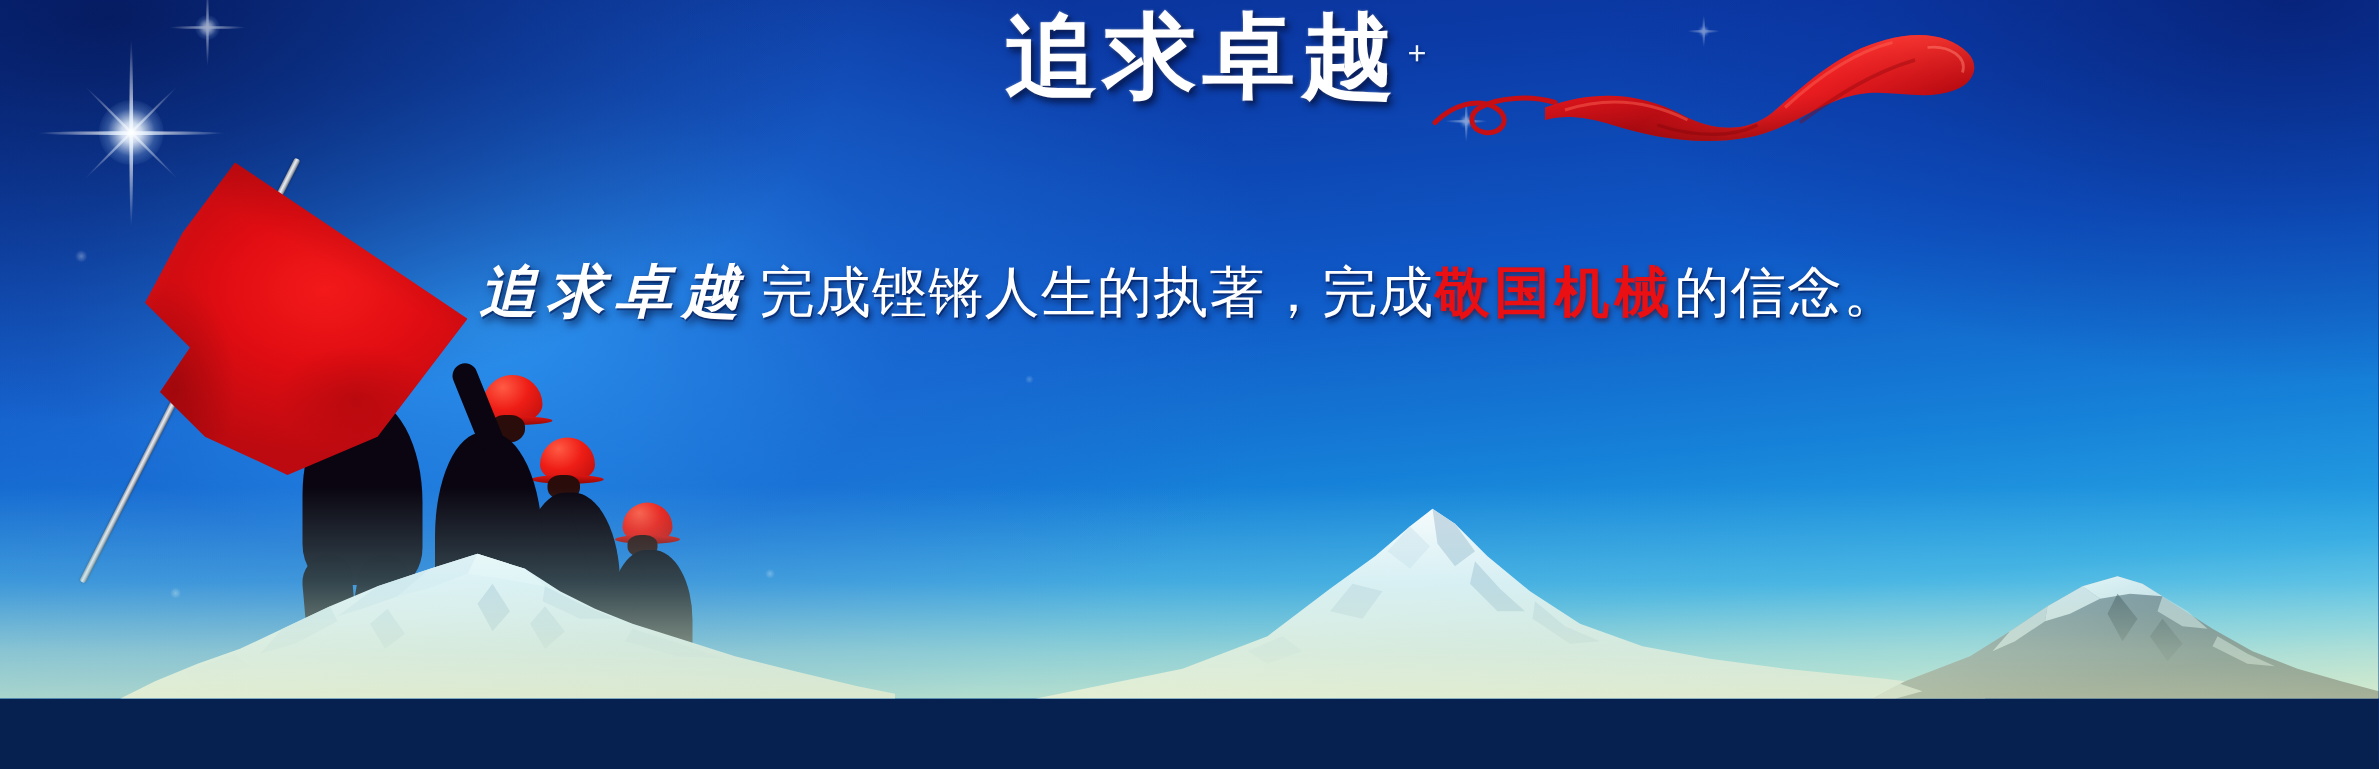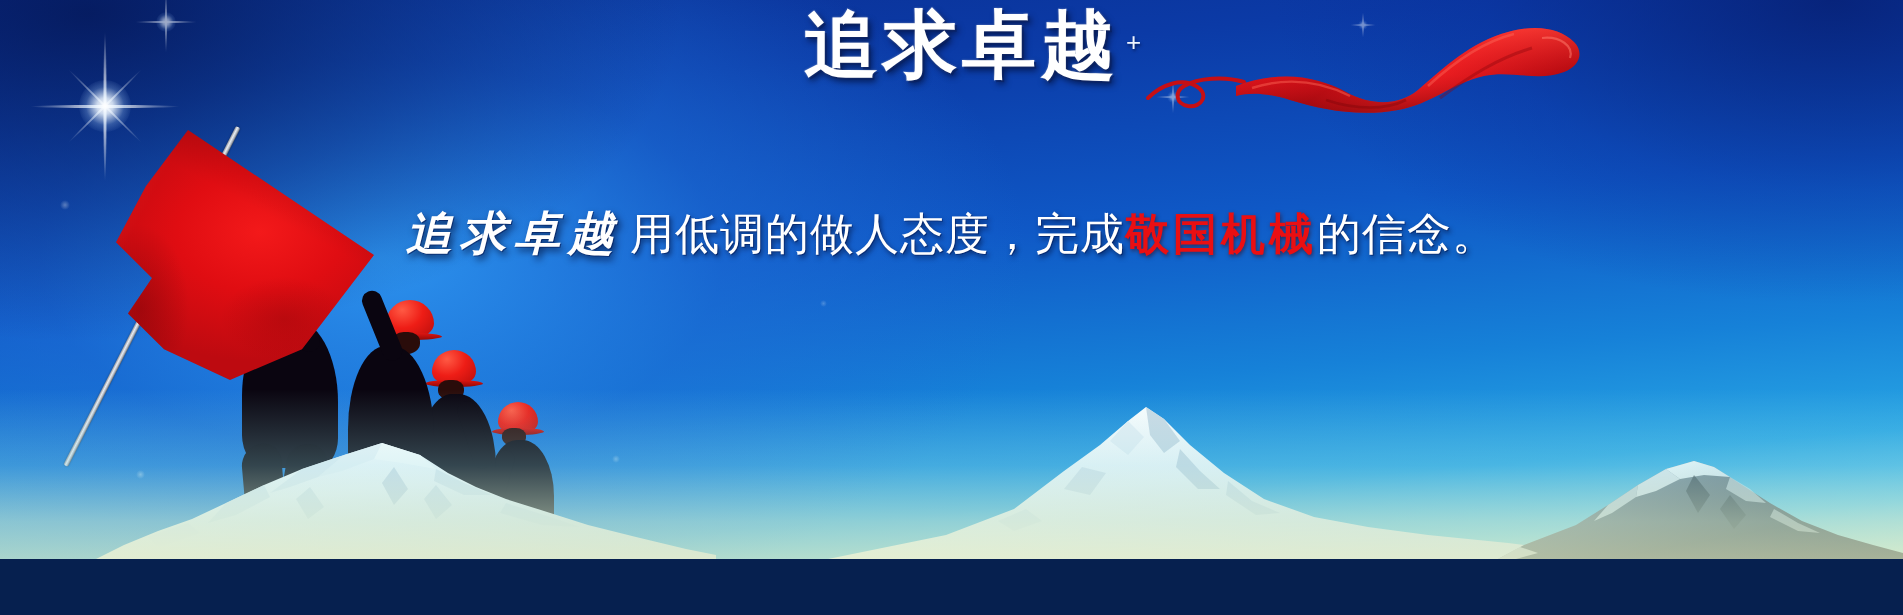--- a/index.html
+++ b/index.html
@@ -211,21 +211,21 @@
       <path d="M112,74 C150,62 182,68 210,82" fill="none" stroke="#ff6a58" stroke-width="2.4" opacity=".45"></path>
       <path d="M288,72 C314,48 342,28 374,20" fill="none" stroke="#ff7060" stroke-width="2.6" opacity=".40"></path>
       <path d="M300,84 C330,62 358,44 392,34" fill="none" stroke="#8c060c" stroke-width="3" opacity=".40"></path>
       <path d="M402,24 C420,22 434,32 430,44" fill="none" stroke="#ff8070" stroke-width="2.2" opacity=".5"></path>
       <path d="M186,86 C216,96 246,96 266,86" fill="none" stroke="#7e0409" stroke-width="2.6" opacity=".42"></path>
     </svg>
   </div>
 
   <div class="slogan">
     <div class="slogan-line">
-      <span class="brand">追求卓越</span><span>用低调的做人态度，完成</span><span class="accent">敬国机械</span><span>的信念。</span>
+      <span class="brand">追求卓越</span><span>完成铿锵人生的执著，完成</span><span class="accent">敬国机械</span><span>的信念。</span>
     </div>
   </div>
 
   <div class="peak" style="left:828px;width:760px;height:210px;">
     <svg width="760" height="210" viewBox="0 0 760 210" xmlns="http://www.w3.org/2000/svg">
       <defs>
         <linearGradient id="snowC" x1="0.2" y1="0" x2="0.8" y2="1">
           <stop offset="0%" stop-color="#ffffff"></stop>
           <stop offset="45%" stop-color="#f2f7fb"></stop>
           <stop offset="100%" stop-color="#d6e3ee"></stop>

